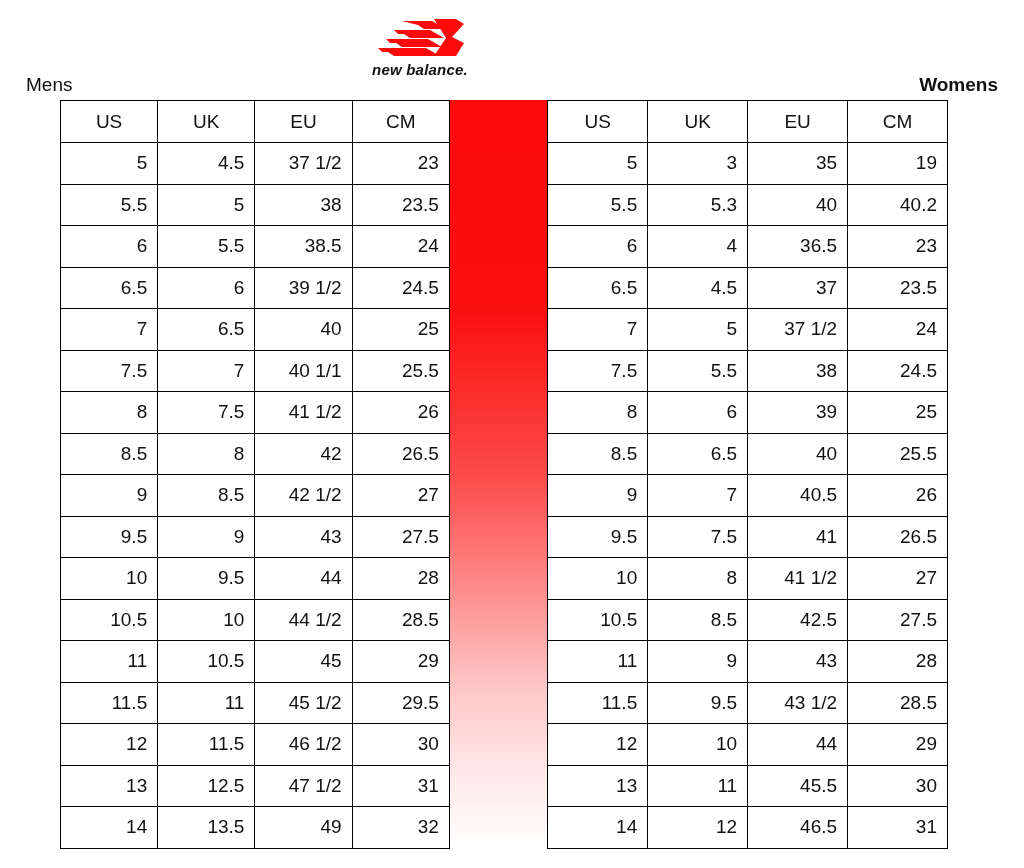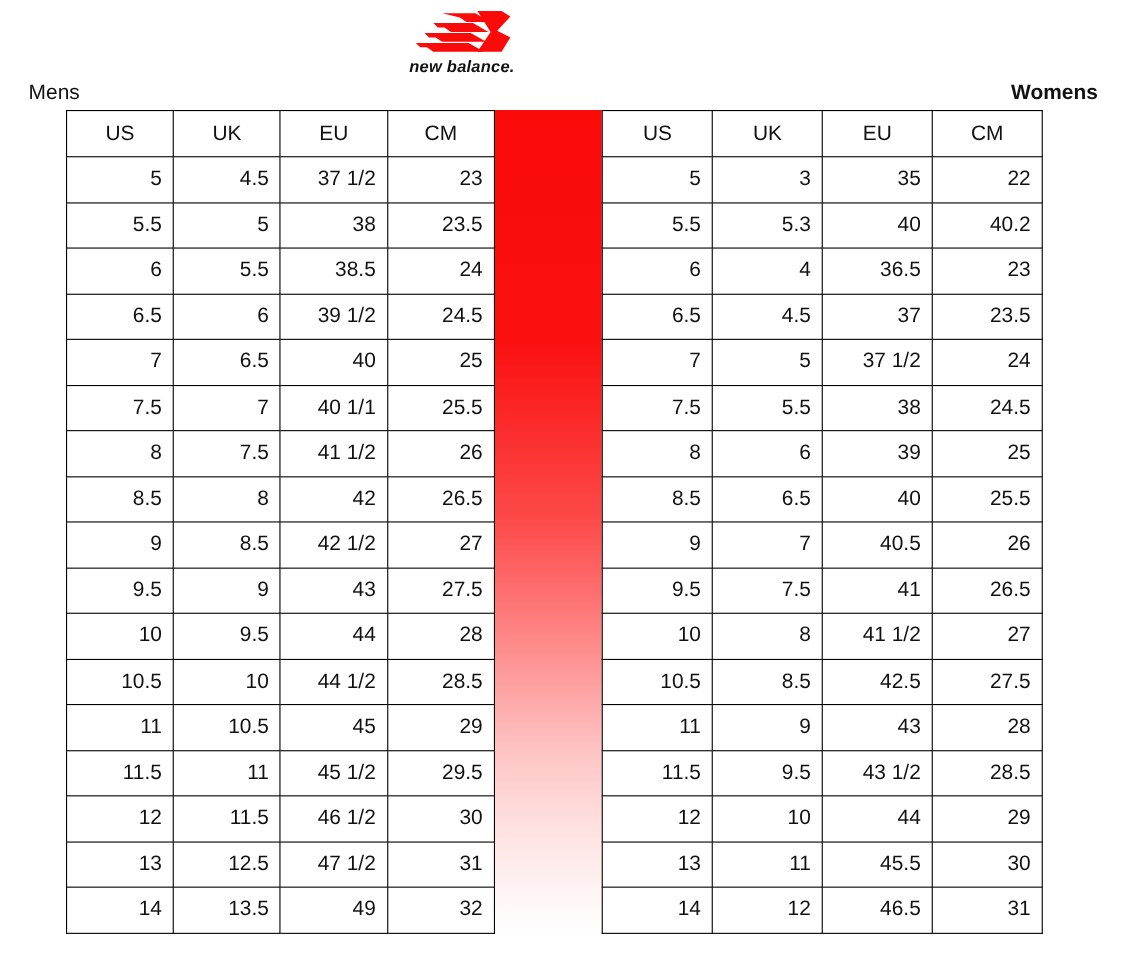--- a/index.html
+++ b/index.html
@@ -18,21 +18,21 @@
 
   
   .logo-wrap {
     position: absolute;
     left: 0;
     top: 8px;
     width: 840px;
     height: 70px;
     display: flex;
     align-items: center;
-    justify-content: flex-start;
+    justify-content: flex-end;
     flex-direction: column;
   }
   .logo-mark {
     width: 96px;
     height: 42px;
     position: relative;
   }
   .logo-mark svg { display: block; }
   .logo-word {
     margin-top: 2px;
@@ -266,21 +266,21 @@
         <th>UK</th>
         <th>EU</th>
         <th>CM</th>
       </tr>
     </thead>
     <tbody id="womens-body">
         <tr>
           <td>5</td>
           <td>3</td>
           <td>35</td>
-          <td>22</td>
+          <td>19</td>
         </tr>
         <tr>
           <td>5.5</td>
           <td>5.3</td>
           <td>40</td>
           <td>40.2</td>
         </tr>
         <tr>
           <td>6</td>
           <td>4</td>

